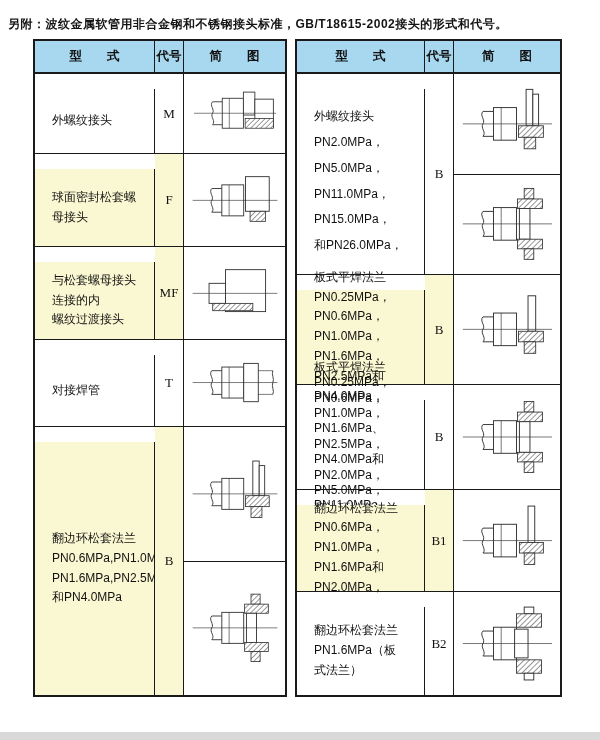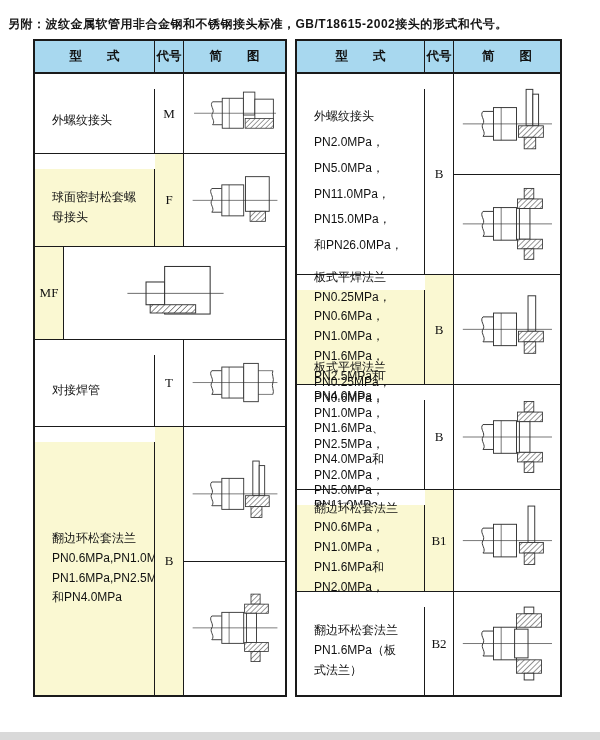--- a/index.html
+++ b/index.html
@@ -115,20 +115,22 @@
               <rect x="62" y="14" width="26" height="38" fill="#fff" stroke="#333" stroke-width="1"></rect>
               <rect x="67" y="52" width="17" height="11" fill="url(#hatchp)" stroke="#333" stroke-width="0.9"></rect>
               <line x1="4" y1="40" x2="97" y2="40" stroke="#333" stroke-width="0.7"></line>
             </svg>
           </div>
       </div>
     </div>
 
 
     <div class="row hl" style="height:93px">
+      <div class="cell type">与松套螺母接头连接的内
+螺纹过渡接头</div>
       <div class="cell code">MF</div>
       <div class="dstack">
         <div class="diagram">
             <svg viewBox="0 0 100 80" preserveAspectRatio="xMidYMid meet">
               <rect x="22" y="29" width="18" height="22" fill="#fff" stroke="#333" stroke-width="1"></rect>
               <rect x="40" y="14" width="44" height="46" fill="#fff" stroke="#333" stroke-width="1"></rect>
               <rect x="26" y="51" width="44" height="8" fill="url(#hatchp)" stroke="#333" stroke-width="0.9"></rect>
               <line x1="4" y1="40" x2="97" y2="40" stroke="#333" stroke-width="0.7"></line>
             </svg>
           </div>

